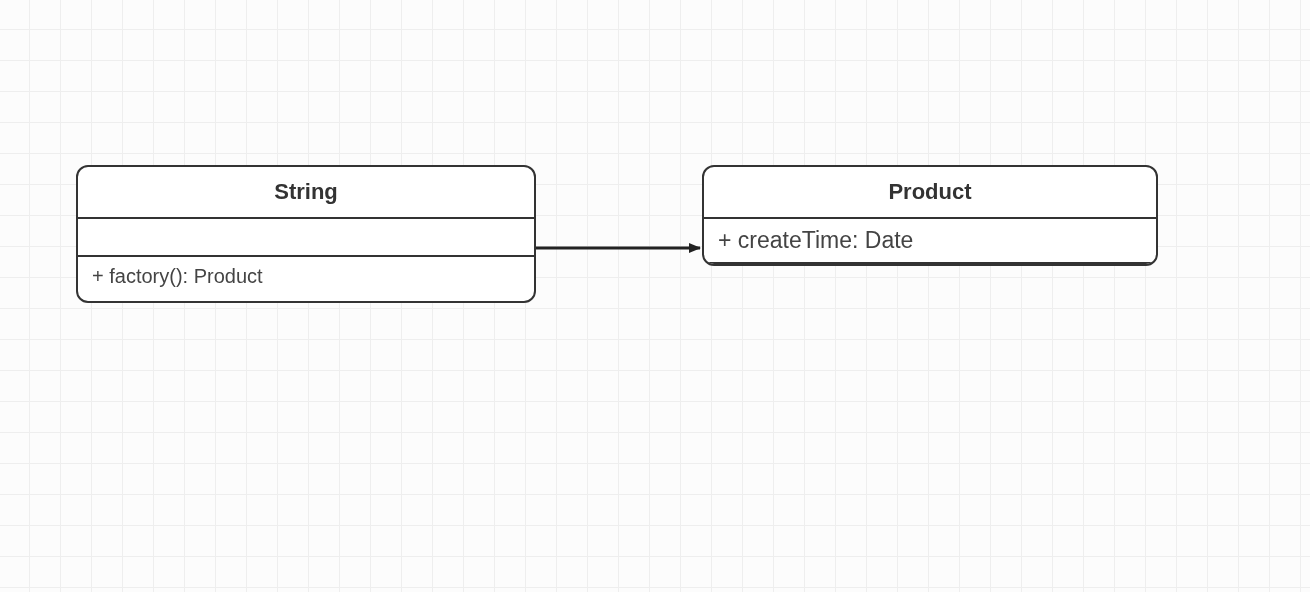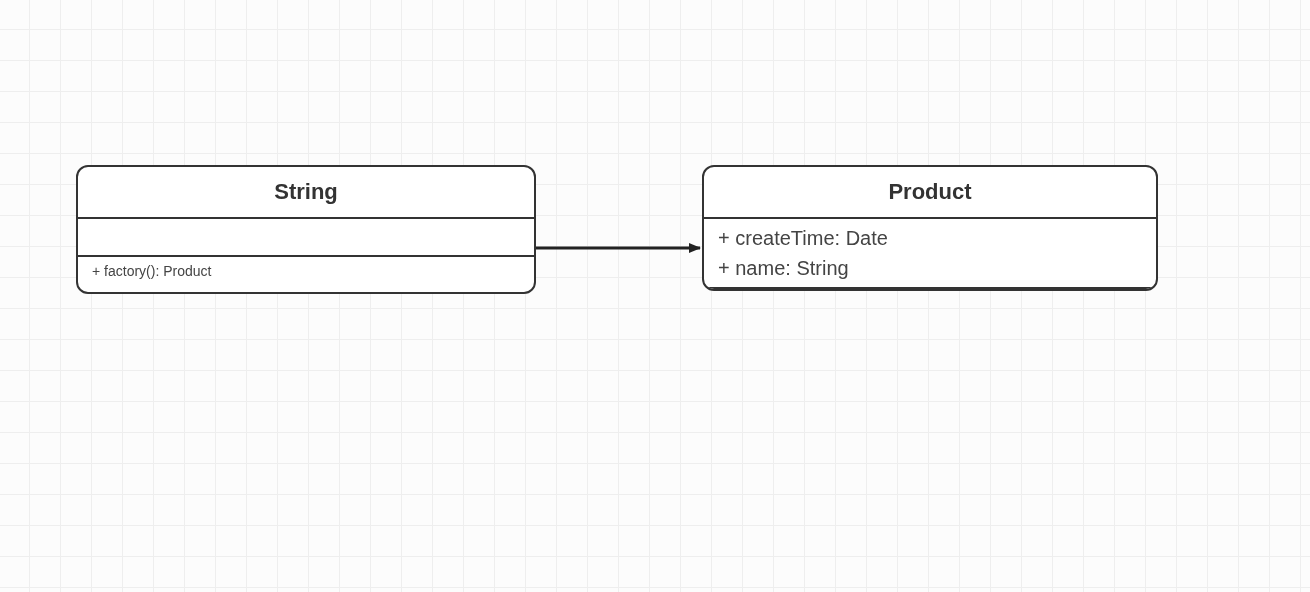--- a/index.html
+++ b/index.html
@@ -32,29 +32,29 @@
       font-size: 22px;
       font-weight: 600;
       color: #333333;
       padding: 12px 8px;
       border-bottom: 2px solid #333333;
     }
     .uml-attributes {
       min-height: 20px;
       border-bottom: 2px solid #333333;
       padding: 4px 14px;
-      font-size: 20px;
+      font-size: 23px;
       color: #444444;
     }
     .uml-attributes.empty {
       min-height: 38px;
     }
     .uml-methods {
       padding: 4px 14px 10px 14px;
-      font-size: 14px;
+      font-size: 20px;
       color: #444444;
     }
     .uml-line {
       line-height: 1.5;
       white-space: nowrap;
     }
     .uml-methods.pad-top {
       padding-top: 20px;
     }
     .arrow-svg {
@@ -72,21 +72,20 @@
   <div class="uml-attributes empty"></div>
   <div class="uml-methods">
     <div class="uml-line">+ factory(): Product</div>
   </div>
 </div>
 
 <div class="uml-class" style="left:702px; top:165px; width:456px;">
   <div class="uml-title">Product</div>
   <div class="uml-attributes">
     <div class="uml-line">+ createTime: Date</div>
-    <div class="uml-line">+ name: String</div>
   </div>
 </div>
 
 <svg class="arrow-svg" width="1310" height="592">
   <defs>
     <marker id="arrowhead" markerWidth="12" markerHeight="10" refX="11" refY="5" orient="auto" markerUnits="userSpaceOnUse">
       <polygon points="0,0 12,5 0,10" fill="#222222"></polygon>
     </marker>
   </defs>
   <line x1="536" y1="248" x2="700" y2="248" stroke="#222222" stroke-width="3" marker-end="url(#arrowhead)"></line>

